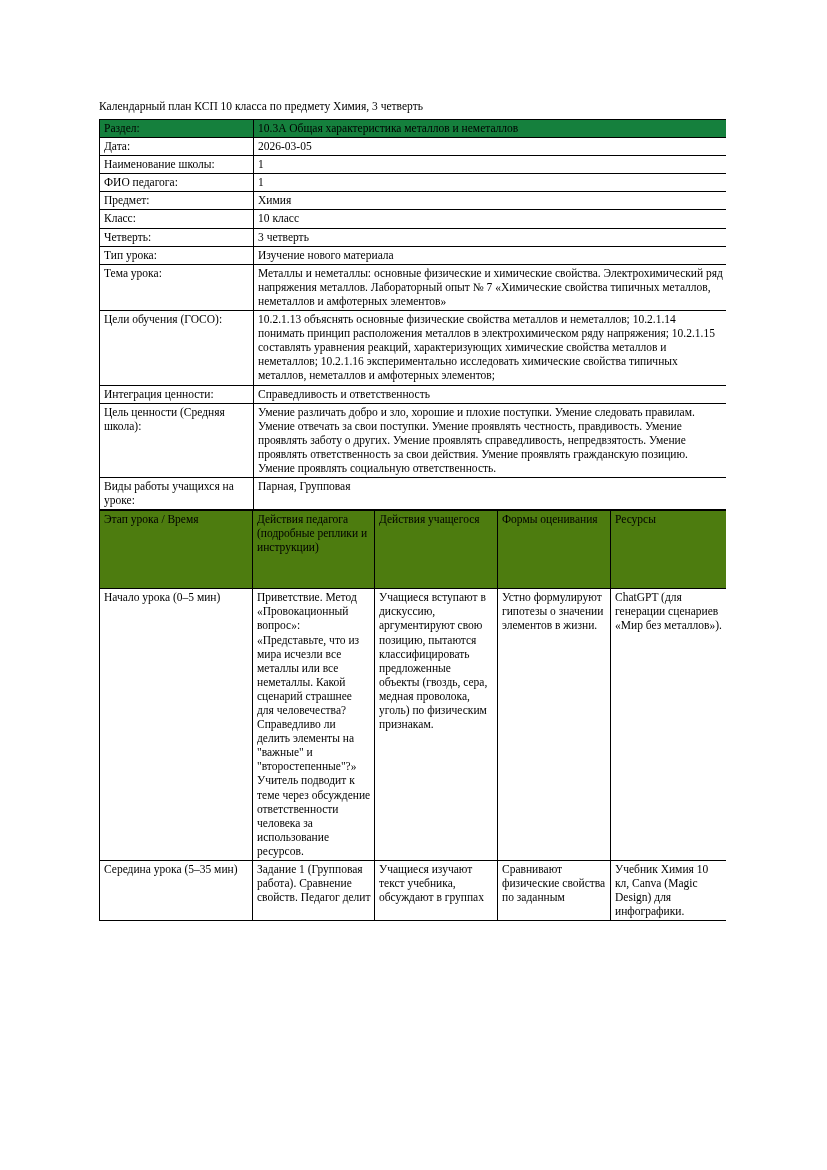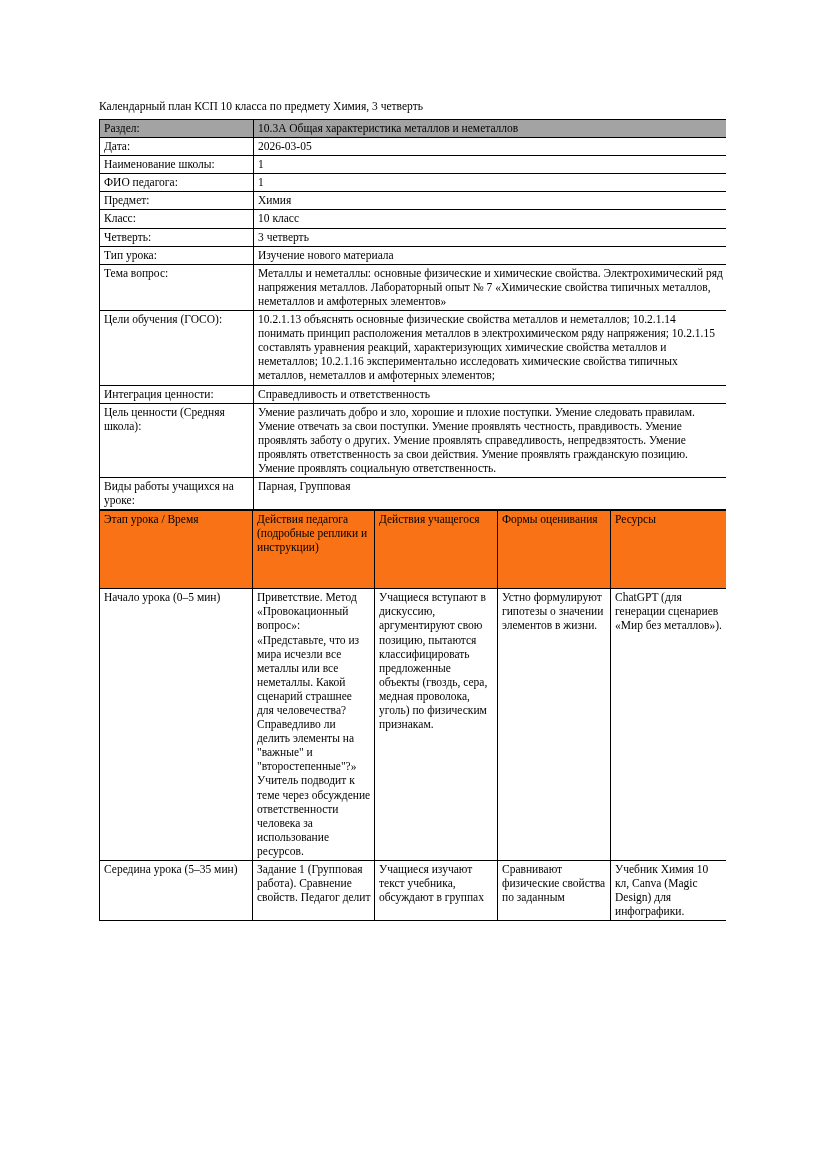--- a/index.html
+++ b/index.html
@@ -50,30 +50,30 @@
     font-weight: normal;
     word-wrap: break-word;
     overflow-wrap: break-word;
     hyphens: none;
   }
   
   .info-table col.c-label { width: 154px; }
   .info-table col.c-value { width: 475px; }
 
   
-  .info-table tr.shaded td { background: #a3a3a3; }
+  .info-table tr.shaded td { background: #15803d; }
 
   
   .flow-table col.f1 { width: 153px; }
   .flow-table col.f2 { width: 122px; }
   .flow-table col.f3 { width: 123px; }
   .flow-table col.f4 { width: 113px; }
   .flow-table col.f5 { width: 118px; }
 
-  .flow-table thead td { background: #f97316; height: 74px; }
+  .flow-table thead td { background: #4d7c0f; height: 74px; }
   .flow-table tbody td { vertical-align: top; }
 </style>
 </head>
 <body>
 
 <div class="page">
 
   <div class="doc-title">Календарный план КСП 10 класса по предмету Химия, 3 четверть</div>
 
   <table class="info-table">
@@ -108,21 +108,21 @@
       </tr>
       <tr>
         <td>Четверть:</td>
         <td>3 четверть</td>
       </tr>
       <tr>
         <td>Тип урока:</td>
         <td>Изучение нового материала</td>
       </tr>
       <tr>
-        <td>Тема вопрос:</td>
+        <td>Тема урока:</td>
         <td>Металлы и неметаллы: основные физические и химические свойства. Электрохимический ряд напряжения металлов. Лабораторный опыт № 7 «Химические свойства типичных металлов, неметаллов и амфотерных элементов»</td>
       </tr>
       <tr>
         <td>Цели обучения (ГОСО):</td>
         <td>10.2.1.13 объяснять основные физические свойства металлов и неметаллов; 10.2.1.14 понимать принцип расположения металлов в электрохимическом ряду напряжения; 10.2.1.15 составлять уравнения реакций, характеризующих химические свойства металлов и неметаллов; 10.2.1.16 экспериментально исследовать химические свойства типичных металлов, неметаллов и амфотерных элементов;</td>
       </tr>
       <tr>
         <td>Интеграция ценности:</td>
         <td>Справедливость и ответственность</td>
       </tr>

